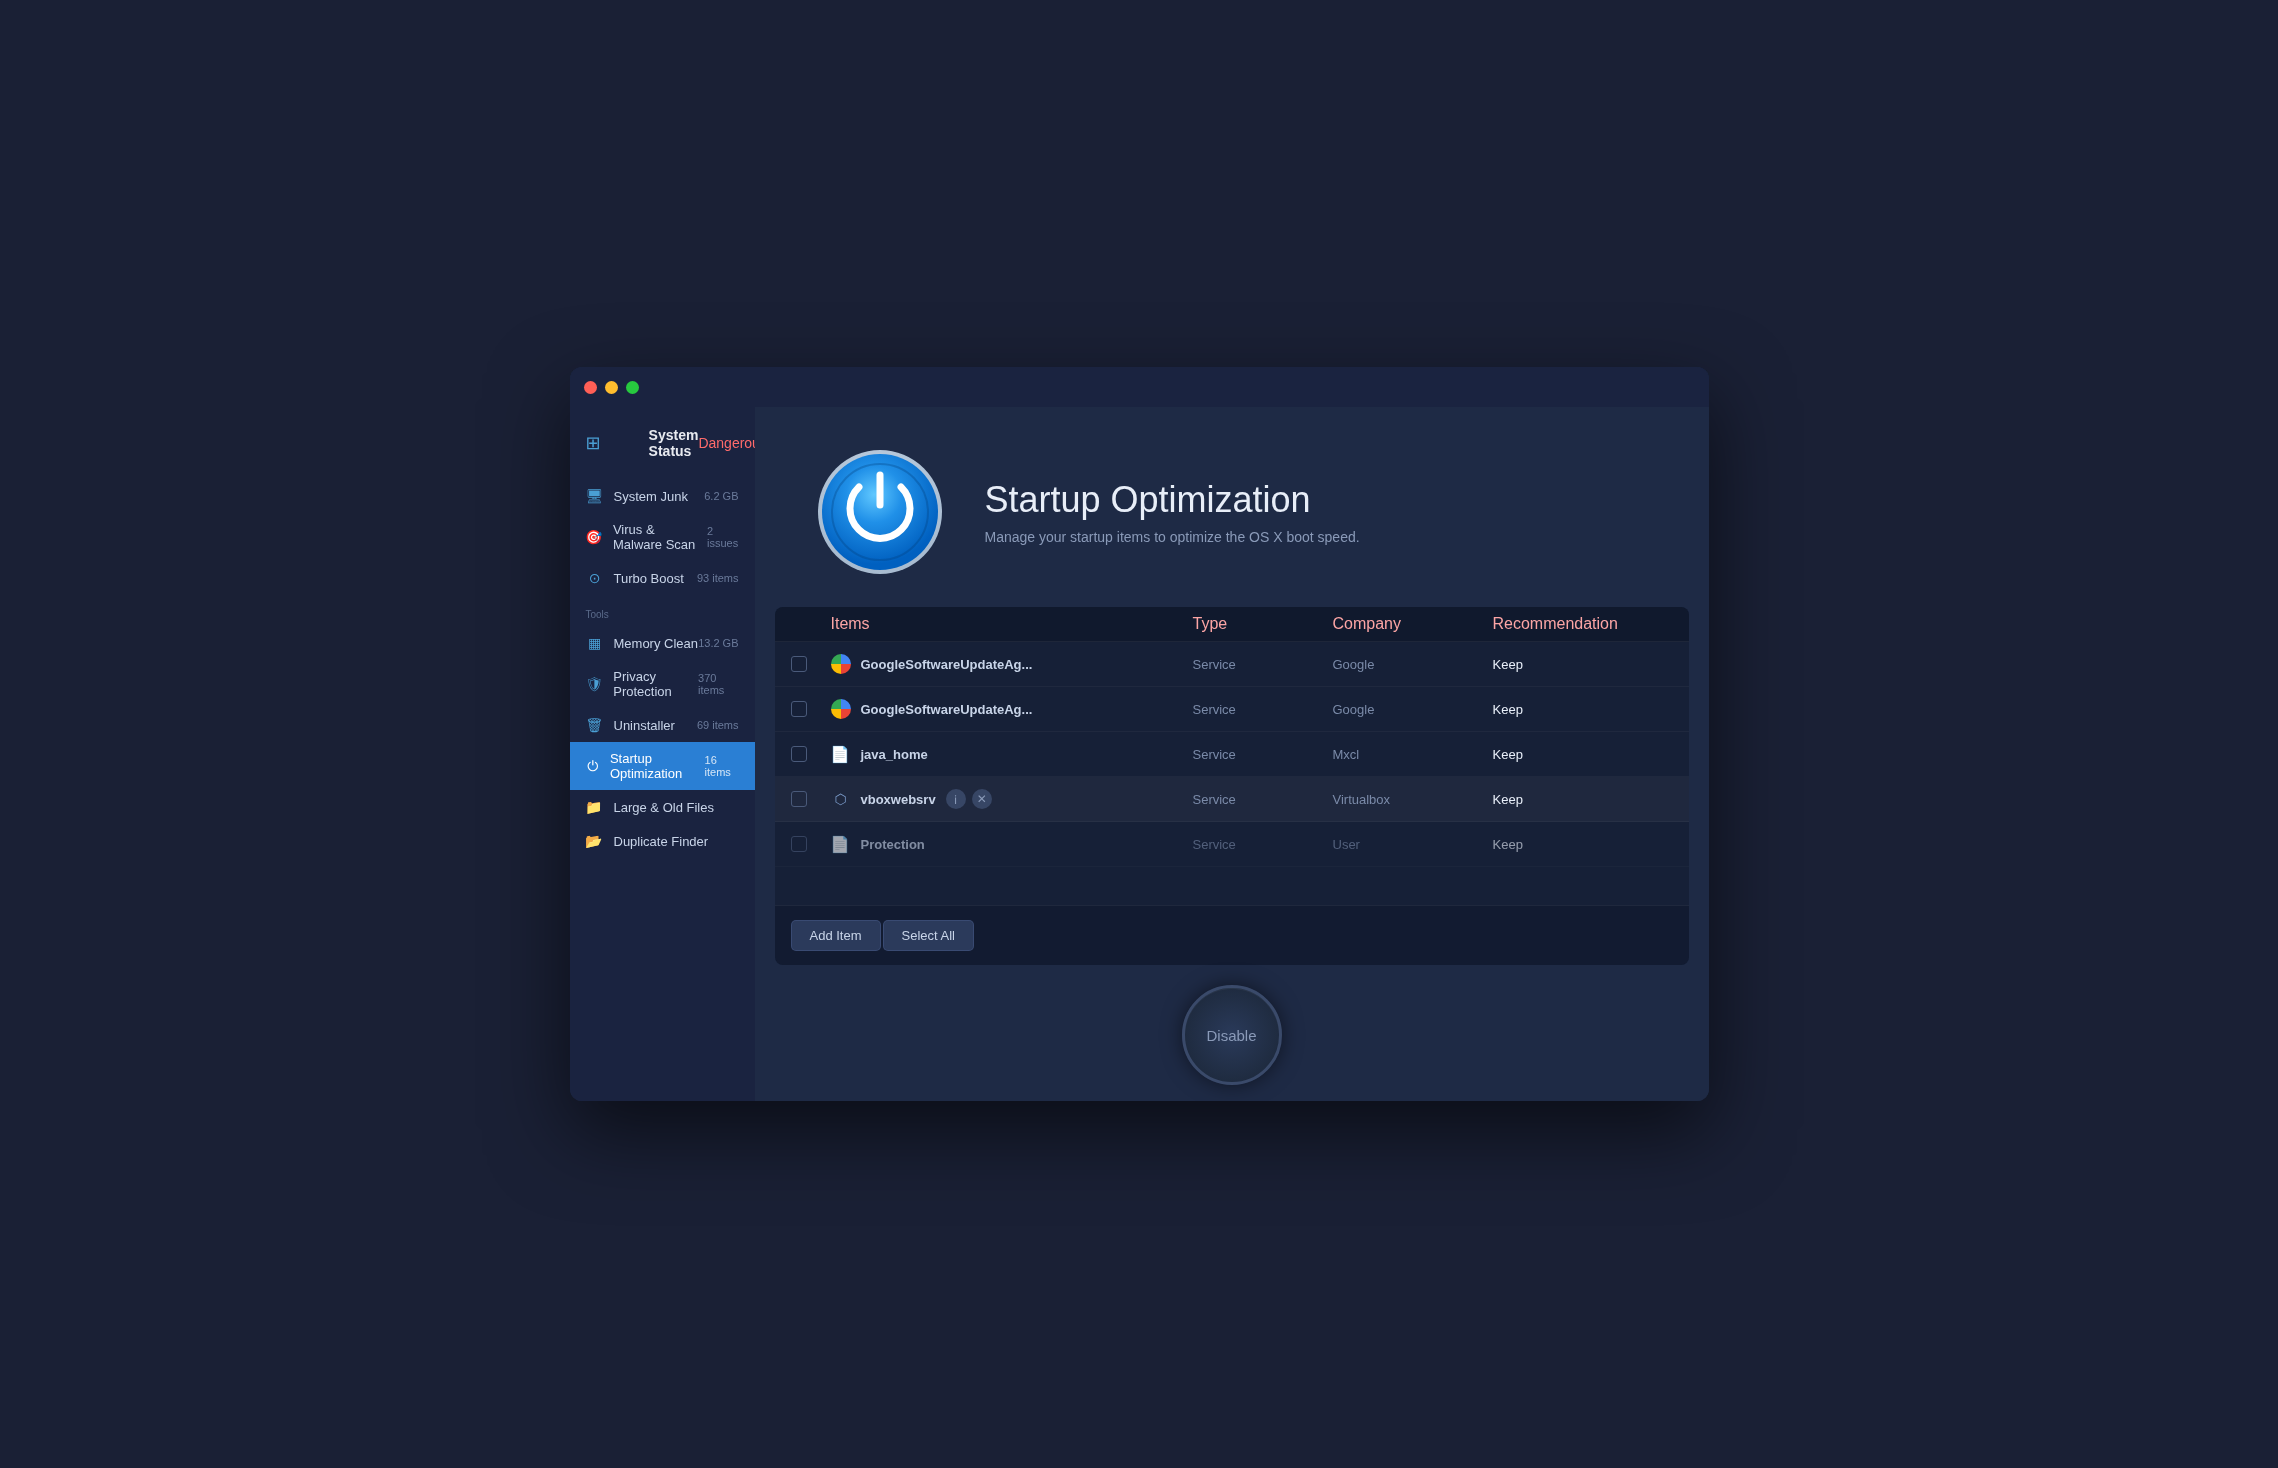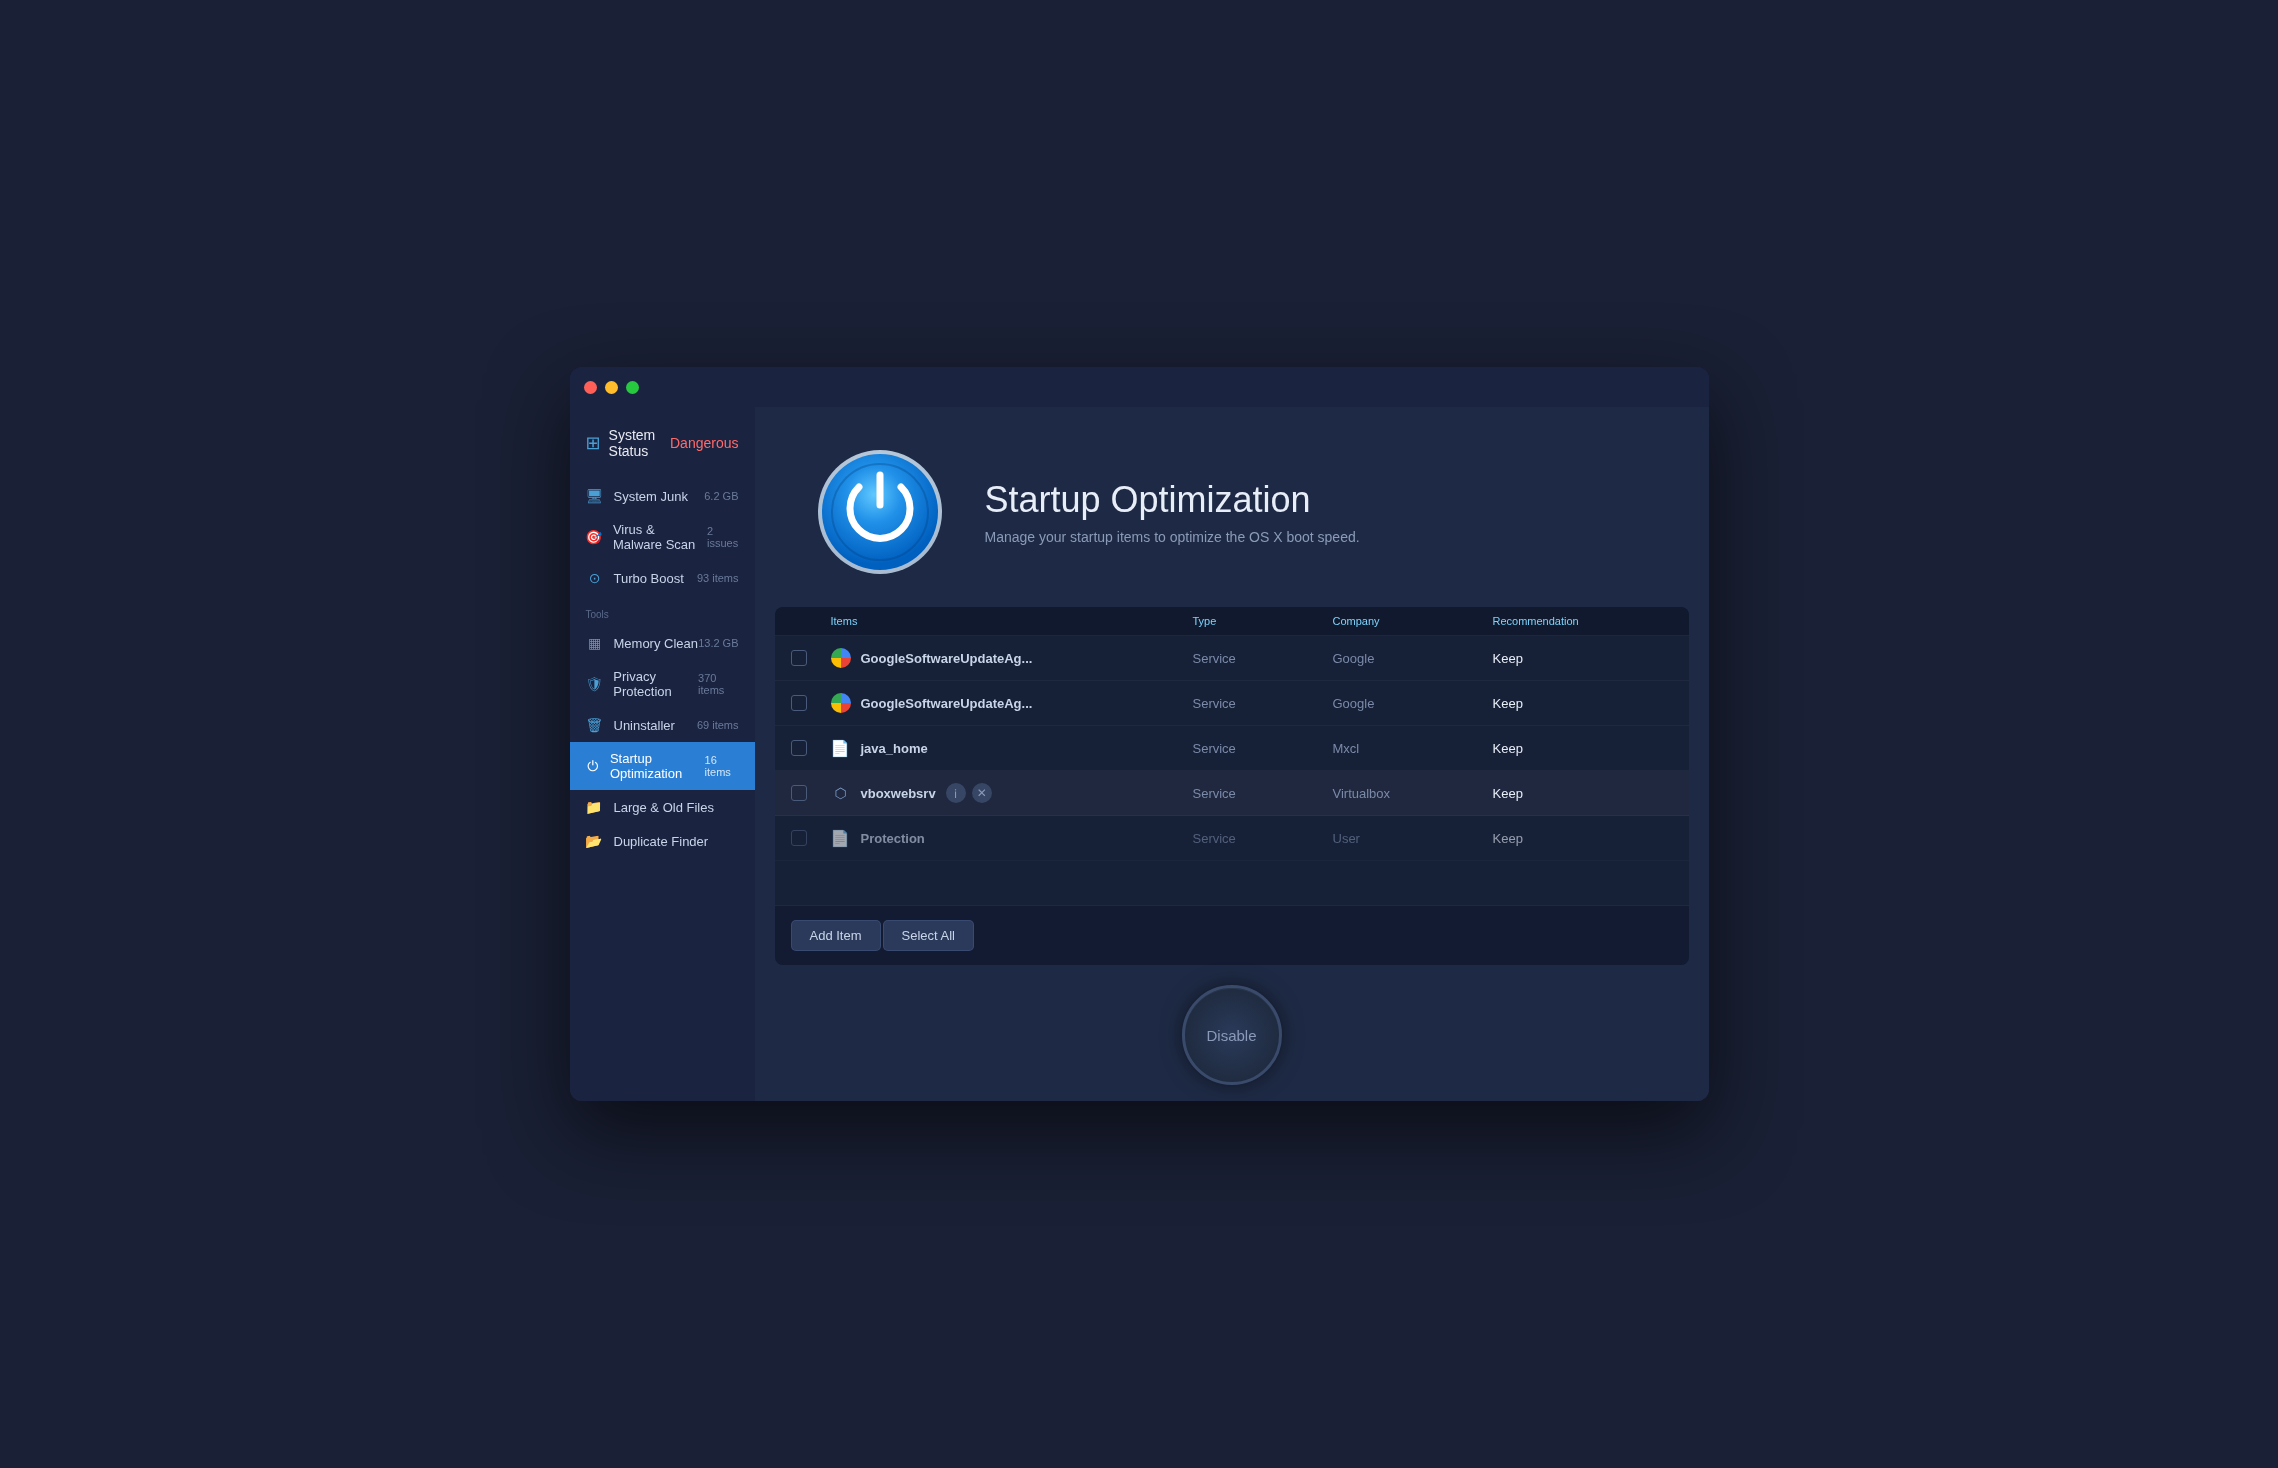--- a/index.html
+++ b/index.html
@@ -65,21 +65,22 @@
       justify-content: space-between;
     }
     .sidebar-header-left {
       display: flex;
       align-items: center;
       gap: 8px;
     }
     .sidebar-title {
       color: #e8eaf0;
       font-size: 14px;
-      font-weight: 400;
+      font-weight: 700;
+      margin-left: 40px;
     }
     .sidebar-status-badge {
       color: #ff6b6b;
       font-size: 14px;
     }
     .sidebar-icon {
       color: #4a9fd4;
       font-size: 18px;
     }
     .sidebar-section-label {
@@ -177,22 +178,22 @@
       flex-direction: column;
     }
     .table-header {
       display: grid;
       grid-template-columns: 40px 1fr 140px 160px 180px;
       padding: 8px 16px;
       background: rgba(10,18,35,0.5);
       border-bottom: 1px solid rgba(255,255,255,0.06);
     }
     .table-header-cell {
-      color: #7dd3fc;
-      font-size: 11px;
+      color: #fca5a5;
+      font-size: 16px;
     }
     .table-body {
       flex: 1;
       overflow-y: auto;
     }
     .table-row {
       display: grid;
       grid-template-columns: 40px 1fr 140px 160px 180px;
       padding: 12px 16px;
       border-bottom: 1px solid rgba(255,255,255,0.04);

